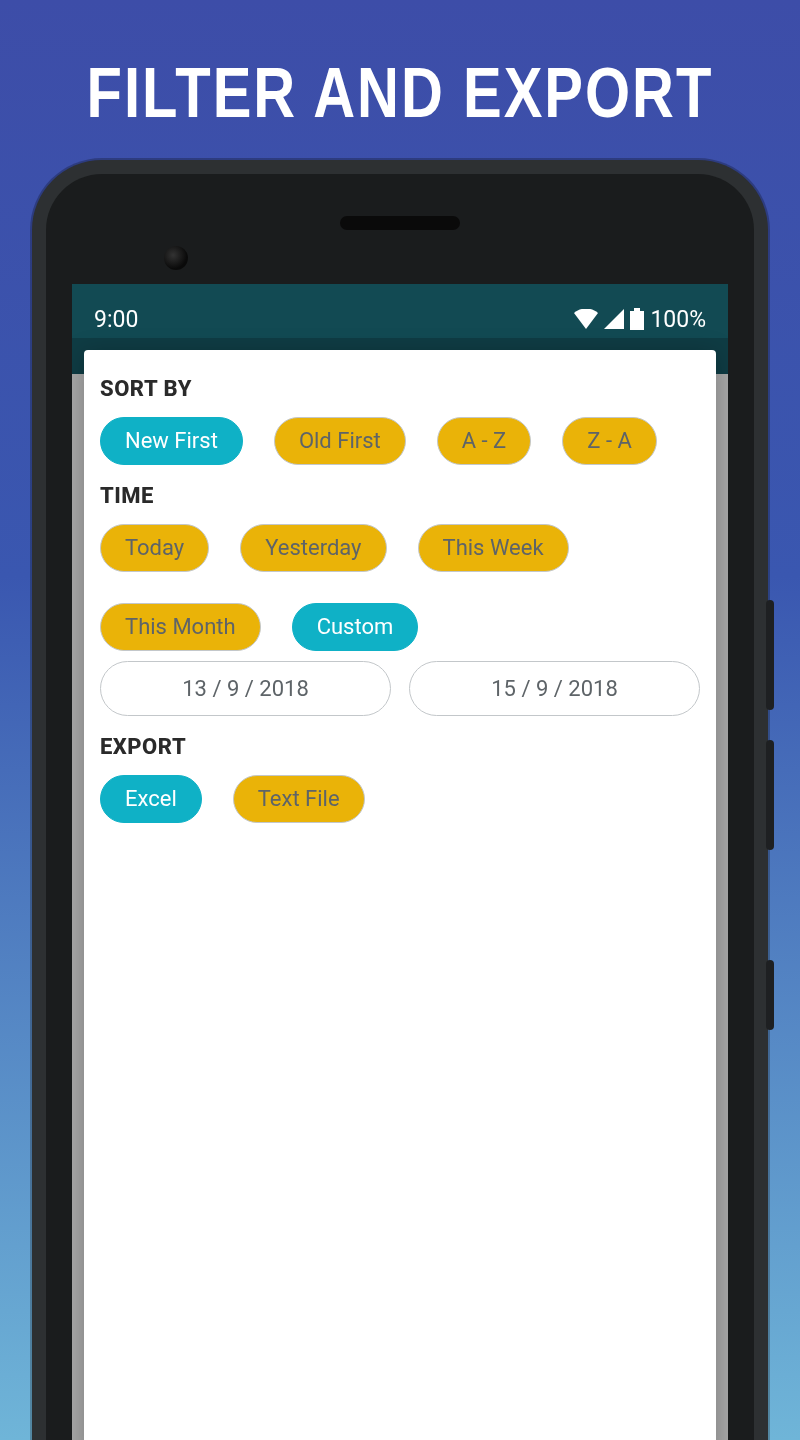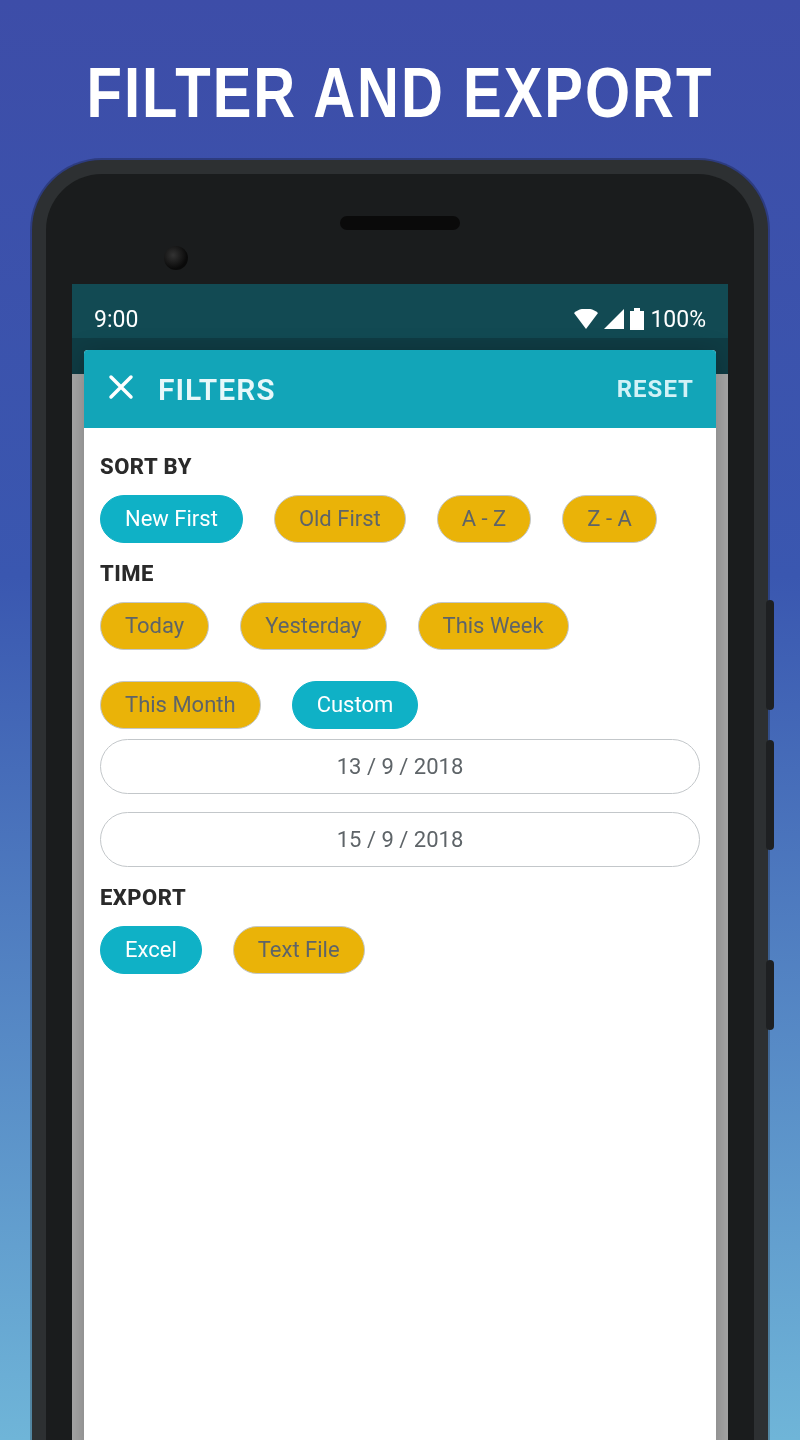--- a/index.html
+++ b/index.html
@@ -171,21 +171,20 @@
     background: #0fb1c6;
     border-color: #0fb1c6;
     color: #fff;
   }
 
   .date-row {
     display: flex;
     gap: 18px;
     margin-top: 6px;
     margin-bottom: 16px;
-    flex-direction: column;
   }
   .date-field {
     flex: 1;
     border: 1.5px solid #c3c7ca;
     border-radius: 999px;
     padding: 14px 10px;
     text-align: center;
     color: #5e6468;
     font-size: 22px;
     cursor: pointer;
@@ -226,31 +225,20 @@
               </svg>
           </span>
           <span>100%</span>
         </div>
       </div>
 
       <div class="bg-strip"></div>
       <div class="bg-strip-gray"></div>
 
       <div class="sheet">
-        <div class="sheet-header">
-          <div class="close-btn">
-            <span>
-              <svg width="28" height="28" viewBox="0 0 28 28">
-                  <path d="M4 4 L24 24 M24 4 L4 24" stroke="#fff" stroke-width="3.5" stroke-linecap="round"></path>
-                </svg>
-            </span>
-          </div>
-          <div class="sheet-title">FILTERS</div>
-          <div class="reset-btn">RESET</div>
-        </div>
 
         <div class="sheet-body">
 
           <div class="section-label">SORT BY</div>
           <div class="chips">
             <div class="chip active">New First</div>
             <div class="chip">Old First</div>
             <div class="chip">A - Z</div>
             <div class="chip">Z - A</div>
           </div>

